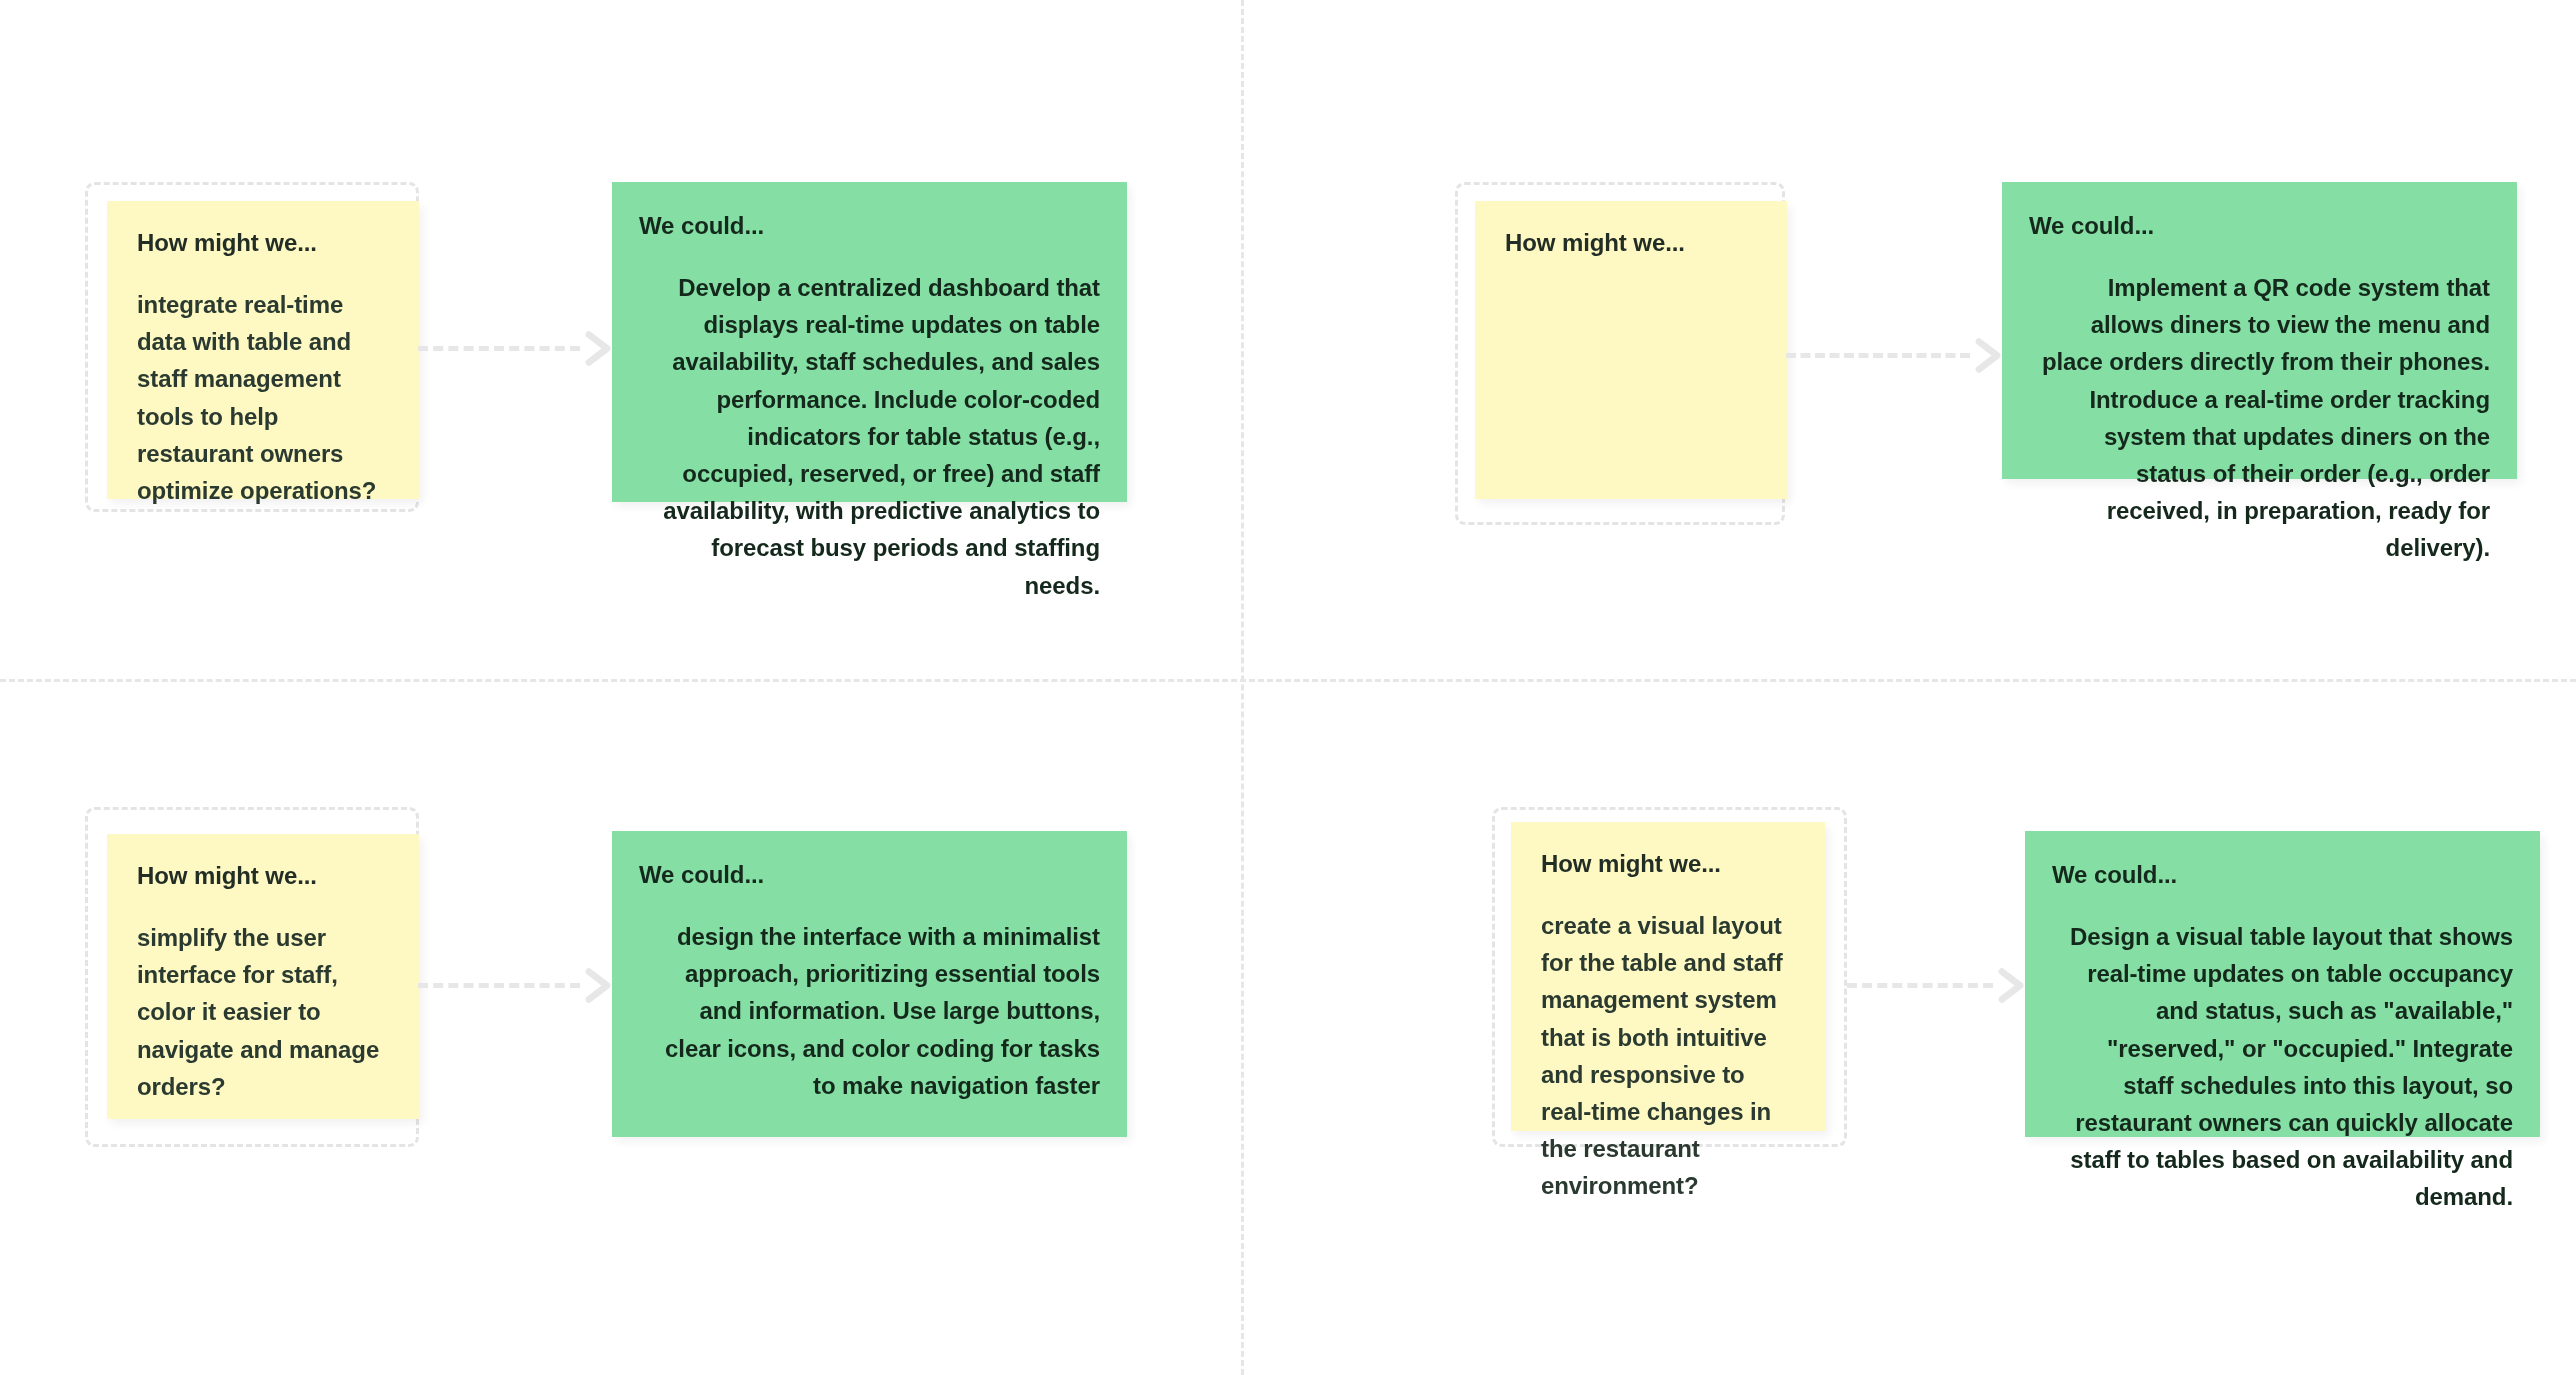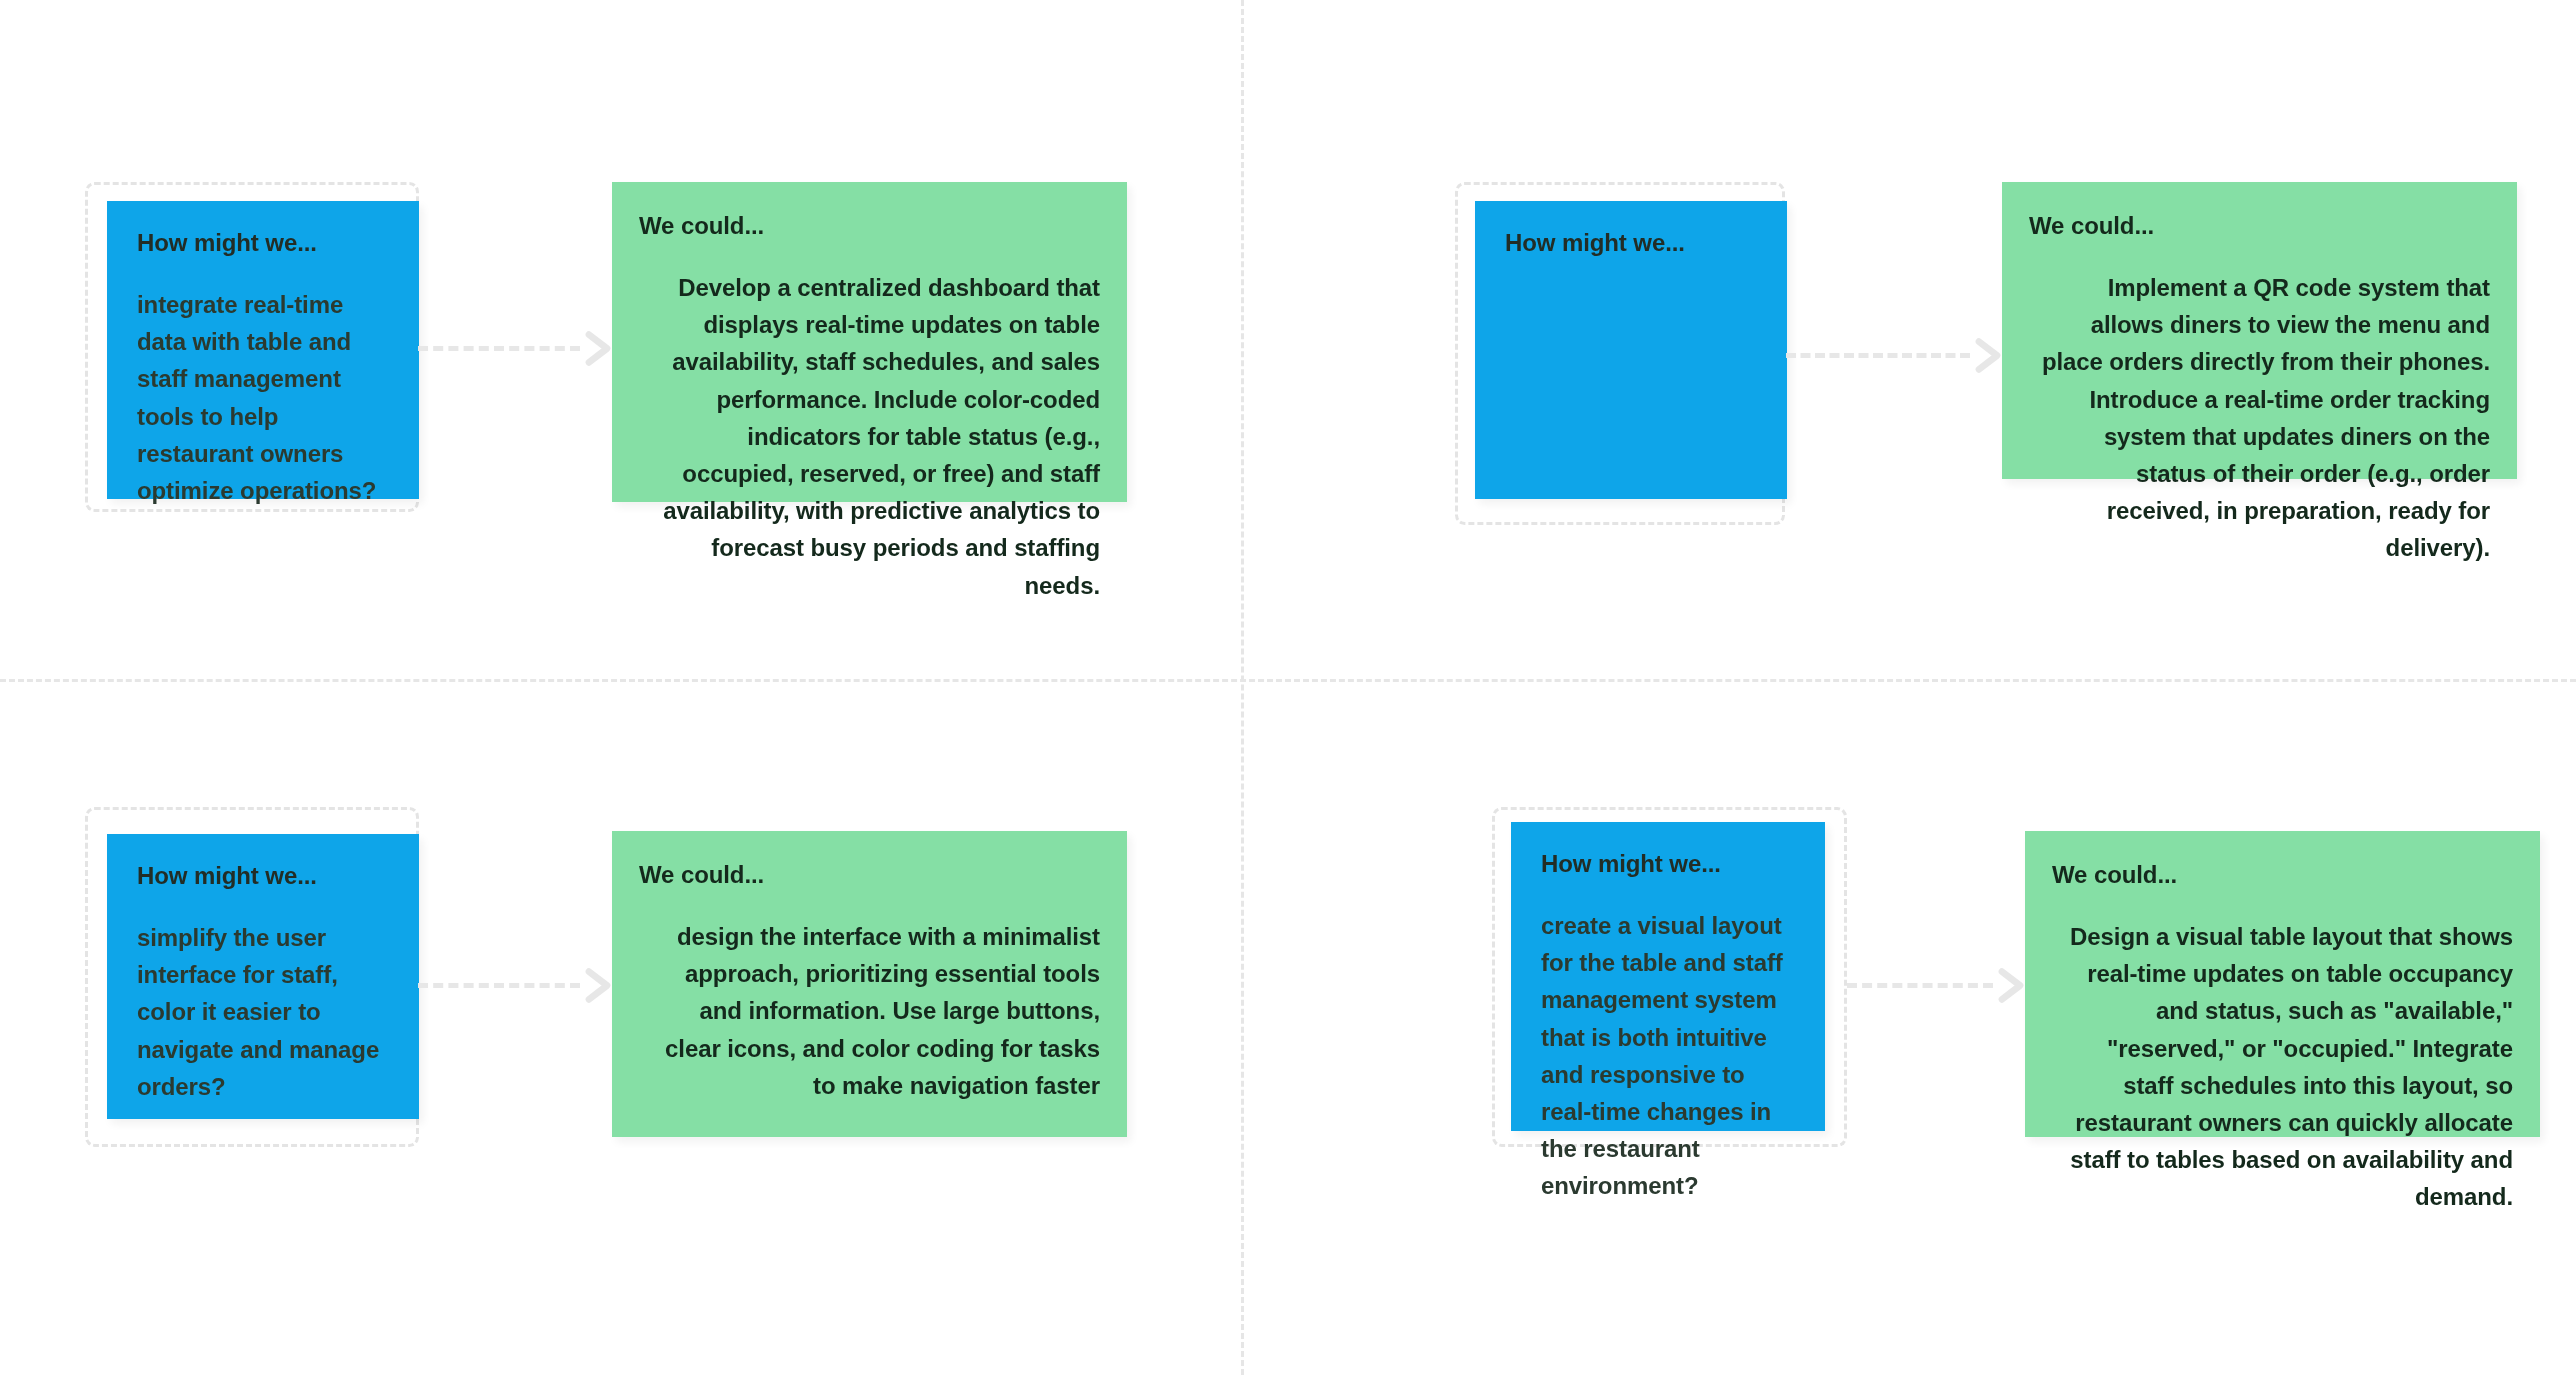--- a/index.html
+++ b/index.html
@@ -34,21 +34,21 @@
     border-radius:9.7px;
     box-sizing:border-box;
   }
 
   .card{
     position:absolute;
     box-sizing:border-box;
     box-shadow:3.6px 4.9px 8.5px rgba(0,0,0,0.055);
   }
   .card-gray{
-    background:#0ea5e9;
+    background:#fef9c3;
     padding:27px 30px 24px 30px;
   }
   .card-green{
     background:#85dfa5;
     padding:29px 27px 24px 27px;
   }
 
   .card-title{
     font-size:24px;
     font-weight:bold;

